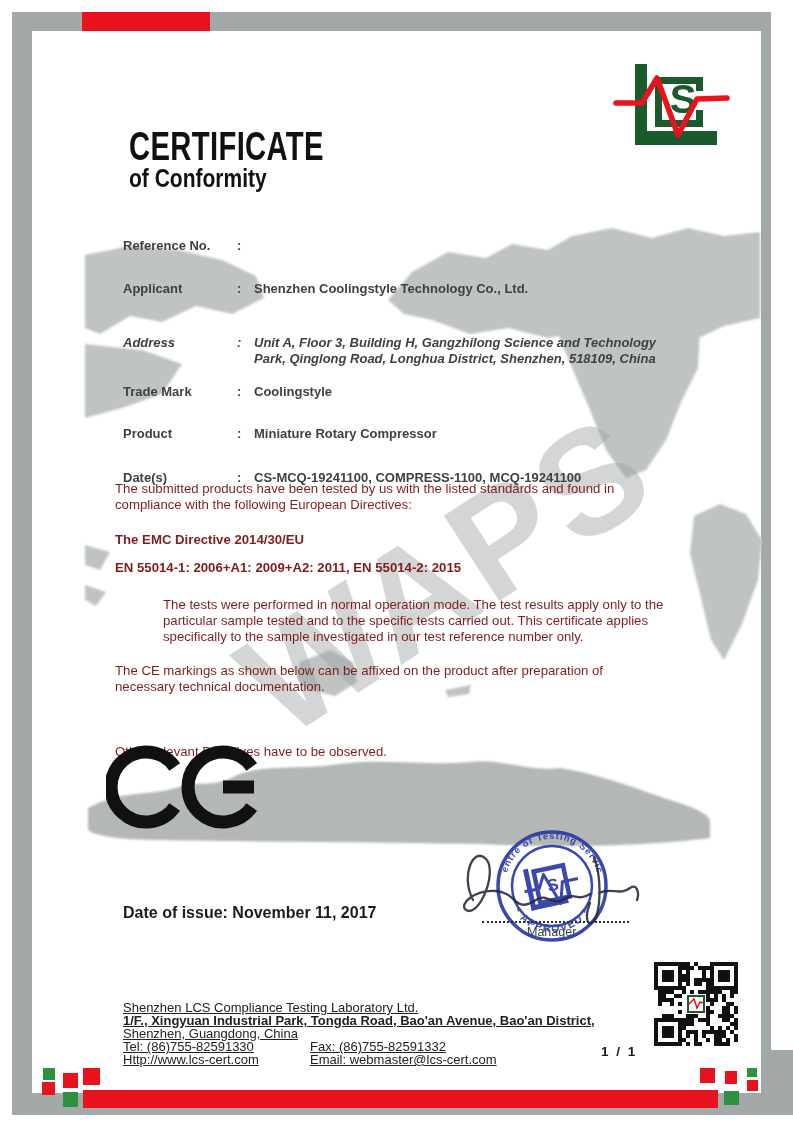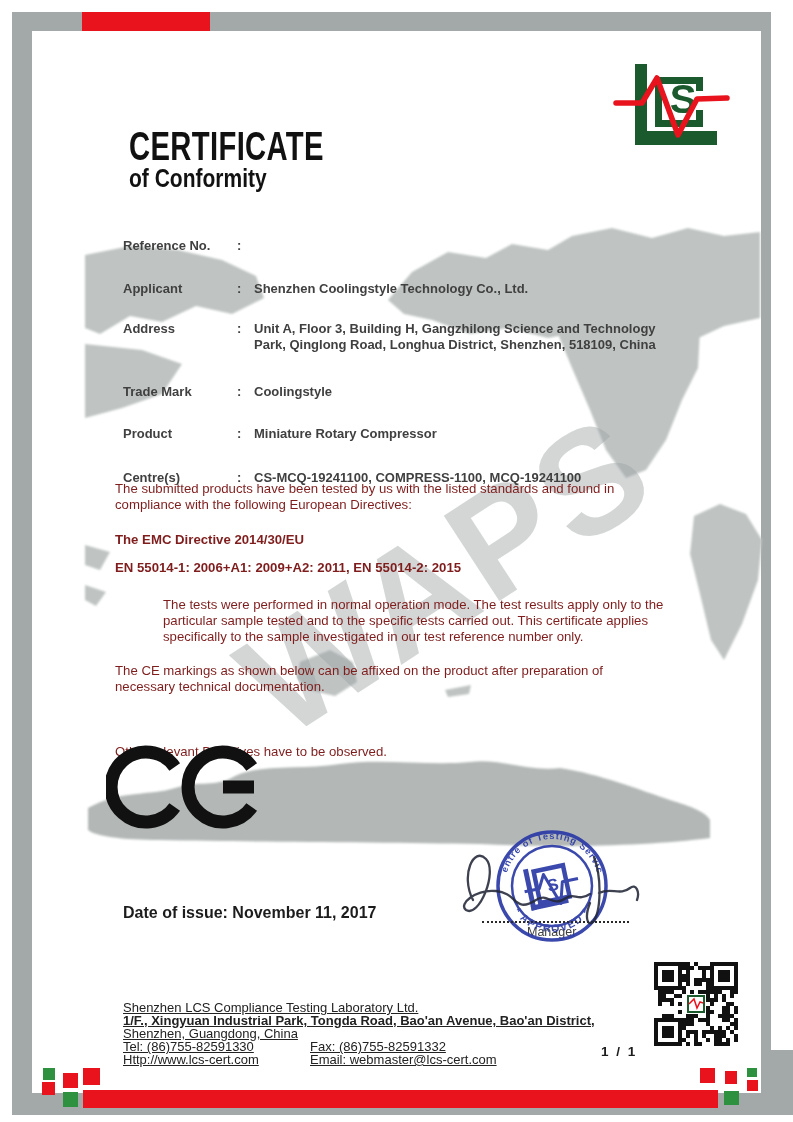--- a/index.html
+++ b/index.html
@@ -105,37 +105,37 @@
 
   <div class="frow" style="top:238px;">
     <span class="flabel">Reference No.</span>
     <span class="fcolon">:</span>
   </div>
   <div class="frow" style="top:281px;">
     <span class="flabel">Applicant</span>
     <span class="fcolon">:</span>
     <span class="fvalue">Shenzhen Coolingstyle Technology Co., Ltd.</span>
   </div>
-  <div class="frow" style="top:321px;">
+  <div class="frow" style="top:335px;font-style:italic;">
     <span class="flabel">Address</span>
     <span class="fcolon">:</span>
     <span class="fvalue">Unit A, Floor 3, Building H, Gangzhilong Science and Technology Park, Qinglong Road, Longhua District, Shenzhen, 518109, China</span>
   </div>
   <div class="frow" style="top:384px;">
     <span class="flabel">Trade Mark</span>
     <span class="fcolon">:</span>
     <span class="fvalue">Coolingstyle</span>
   </div>
   <div class="frow" style="top:426px;">
     <span class="flabel">Product</span>
     <span class="fcolon">:</span>
     <span class="fvalue">Miniature Rotary Compressor</span>
   </div>
   <div class="frow" style="top:470px;">
-    <span class="flabel">Centre(s)</span>
+    <span class="flabel">Date(s)</span>
     <span class="fcolon">:</span>
     <span class="fvalue">CS-MCQ-19241100, COMPRESS-1100, MCQ-19241100</span>
   </div>
 
   <div class="para" style="top:481px;">The submitted products have been tested by us with the listed standards and found in compliance with the following European Directives:</div>
   <div class="para bold" style="top:532px;">The EMC Directive 2014/30/EU</div>
   <div class="para bold" style="top:560px;">EN 55014-1: 2006+A1: 2009+A2: 2011, EN 55014-2: 2015</div>
   <div class="para" style="top:597px;margin-left:48px;">The tests were performed in normal operation mode. The test results apply only to the particular sample tested and to the specific tests carried out. This certificate applies specifically to the sample investigated in our test reference number only.</div>
   <div class="para" style="top:663px;">The CE markings as shown below can be affixed on the product after preparation of necessary technical documentation.</div>
   <div class="para" style="top:714px;margin-top:30px;">Other relevant Directives have to be observed.</div>

